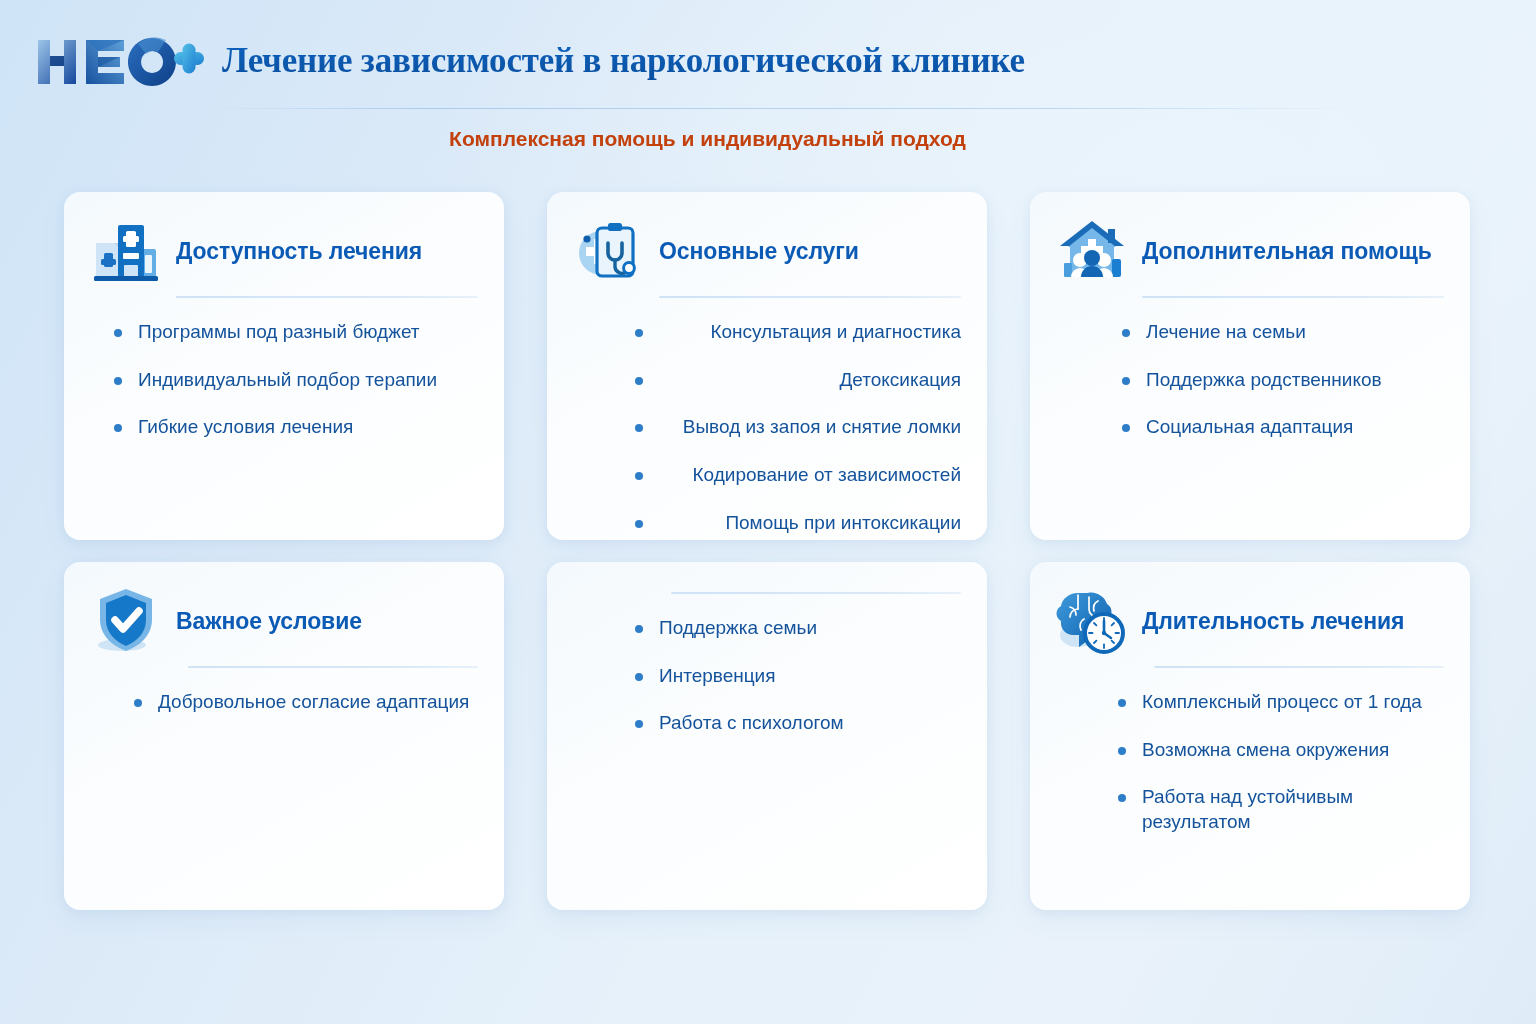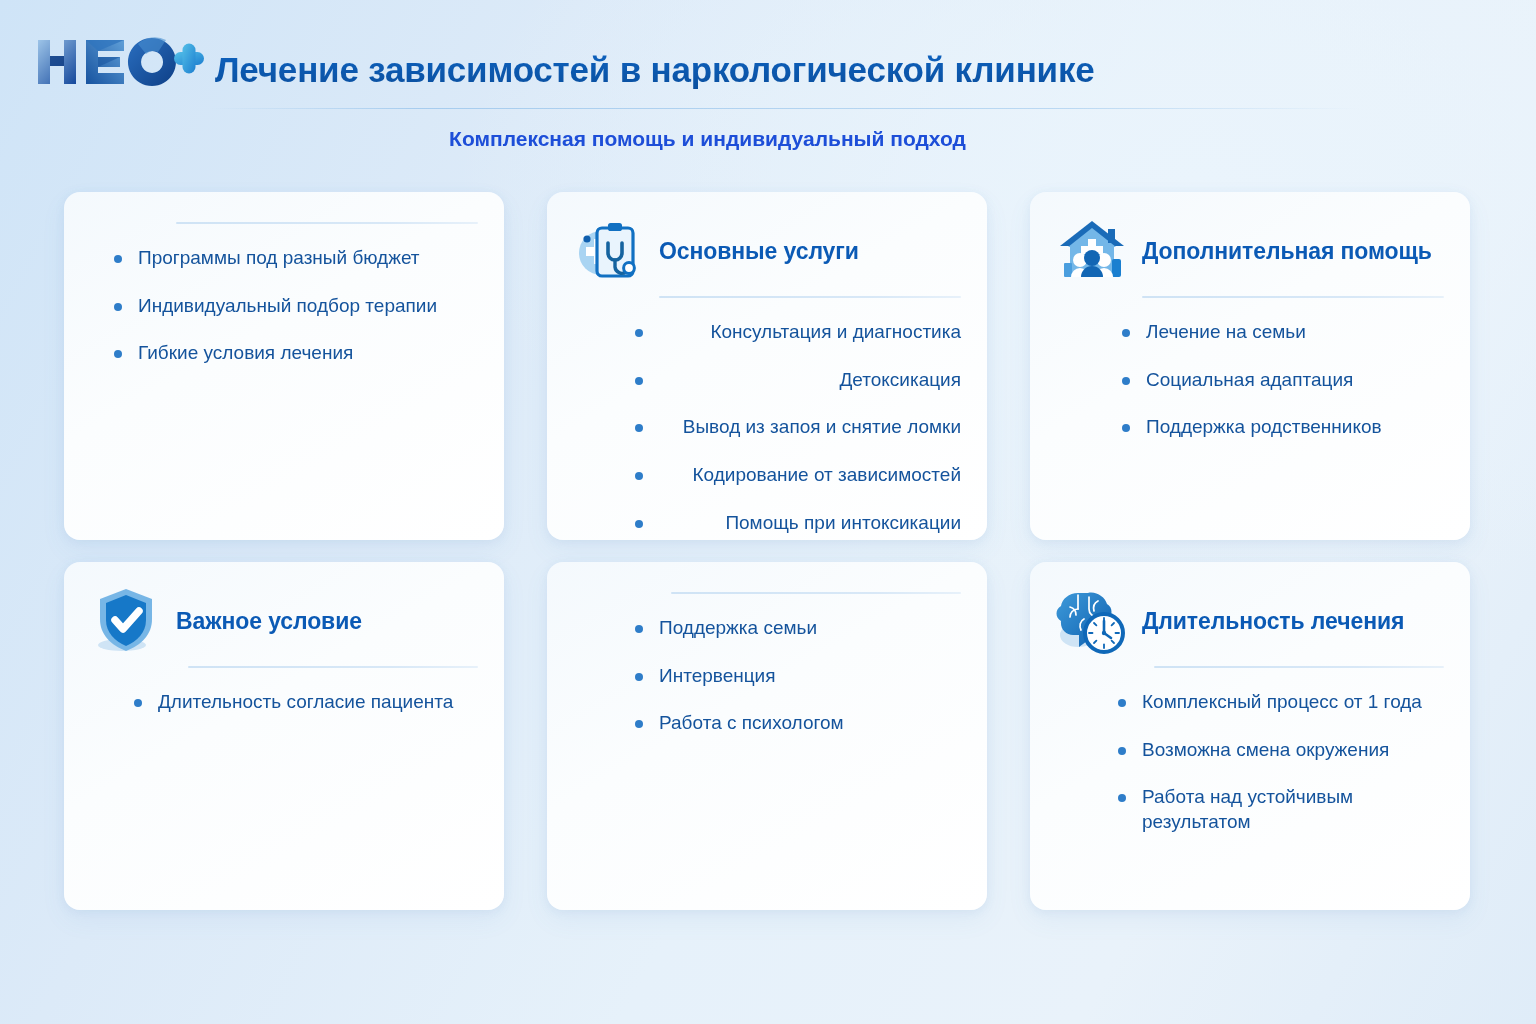--- a/index.html
+++ b/index.html
@@ -24,22 +24,23 @@
     left: 0; top: 0;
     width: 1536px;
     height: 172px;
   }
 
   .header-row {
     position: absolute;
     left: 34px;
     top: 32px;
     display: flex;
-    align-items: flex-end;
-    gap: 9px;
+    align-items: center;
+    gap: 16px;
+    font-family: Liberation Serif, serif;
   }
 
   .logo {
     width: 172px;
     height: 58px;
     flex: 0 0 auto;
     display: block;
   }
 
   .page-title {
@@ -63,21 +64,21 @@
     background: linear-gradient(90deg, rgba(150,195,235,0) 0%, rgba(150,195,235,.75) 18%, rgba(150,195,235,.55) 75%, rgba(150,195,235,0) 100%);
   }
 
   .page-subtitle {
     position: absolute;
     left: 0; top: 127px;
     width: 1415px;
     text-align: center;
     font-size: 21px;
     font-weight: bold;
-    color: #1d4ed8;
+    color: #c2410c;
   }
 
   
   .grid {
     position: absolute;
     left: 64px;
     top: 192px;
     width: 1408px;
     display: grid;
     grid-template-columns: repeat(3, 440px);
@@ -207,20 +208,37 @@
     <div class="page-title">Лечение зависимостей в наркологической клинике</div>
   </div>
 
   <div class="title-rule"></div>
   <div class="page-subtitle">Комплексная помощь и индивидуальный подход</div>
 </div>
 
 <div class="grid">
 
   <div class="card card--availability">
+    <div class="card-head">
+      <svg class="card-icon" viewBox="0 0 72 72" aria-hidden="true">
+        <rect x="6" y="28" width="24" height="34" rx="2" fill="#b9d9f2"></rect>
+        <path d="M6 28 h18 l6 6 v28 H6 Z" fill="#cfe5f7"></path>
+        <rect x="14" y="38" width="9" height="14" rx="1.5" fill="#1b72c4"></rect>
+        <rect x="11" y="44" width="15" height="6" rx="1.5" fill="#1b72c4"></rect>
+        <rect x="50" y="34" width="16" height="28" rx="2" fill="#63aee4"></rect>
+        <rect x="55" y="40" width="7" height="18" rx="1" fill="#e9f4fd"></rect>
+        <rect x="28" y="10" width="26" height="52" rx="2" fill="#1170c2"></rect>
+        <rect x="36" y="16" width="10" height="16" rx="1.5" fill="#ffffff"></rect>
+        <rect x="33" y="21" width="16" height="6" rx="1.5" fill="#ffffff"></rect>
+        <rect x="33" y="38" width="16" height="6" rx="1" fill="#ffffff"></rect>
+        <rect x="34" y="50" width="14" height="12" rx="1" fill="#cfe5f7"></rect>
+        <rect x="4" y="61" width="64" height="5" rx="1.5" fill="#0d5aa8"></rect>
+      </svg>
+      <div class="card-title">Доступность лечения</div>
+    </div>
     <div class="card-divider"></div>
     <ul class="card-list">
       <li>Программы под разный бюджет</li>
       <li>Индивидуальный подбор терапии</li>
       <li>Гибкие условия лечения</li>
     </ul>
   </div>
 
   <div class="card card--services">
     <div class="card-head">
@@ -261,38 +279,38 @@
         <circle cx="48" cy="45" r="7" fill="#ffffff"></circle>
         <path d="M39 62 a9 9 0 0 1 18 0 Z" fill="#ffffff"></path>
         <circle cx="36" cy="43" r="8" fill="#1266b4"></circle>
         <path d="M25 62 a11 11 0 0 1 22 0 Z" fill="#1266b4"></path>
       </svg>
       <div class="card-title">Дополнительная помощь</div>
     </div>
     <div class="card-divider"></div>
     <ul class="card-list">
       <li>Лечение на семьи</li>
+      <li>Поддержка родственников</li>
       <li>Социальная адаптация</li>
-      <li>Поддержка родственников</li>
     </ul>
   </div>
 
   <div class="card card--condition">
     <div class="card-head">
       <svg class="card-icon" viewBox="0 0 72 72" aria-hidden="true">
         <ellipse cx="32" cy="60" rx="24" ry="6" fill="#cfe4f5"></ellipse>
         <path d="M36 4 L62 14 v20 c0 16 -11 26 -26 32 C21 60 10 50 10 34 V14 Z" fill="#77b6e6"></path>
         <path d="M36 10 L56 18 v17 c0 13 -9 21 -20 26 C25 56 16 48 16 35 V18 Z" fill="#1678c8"></path>
         <path d="M25 35 l8 9 l16 -18" fill="none" stroke="#ffffff" stroke-width="7.5" stroke-linecap="round" stroke-linejoin="round"></path>
       </svg>
       <div class="card-title">Важное условие</div>
     </div>
     <div class="card-divider"></div>
     <ul class="card-list">
-      <li>Длительность согласие пациента</li>
+      <li>Добровольное согласие адаптация</li>
     </ul>
   </div>
 
   <div class="card card--start">
     <div class="card-divider"></div>
     <ul class="card-list">
       <li>Поддержка семьи</li>
       <li>Интервенция</li>
       <li>Работа с психологом</li>
     </ul>

